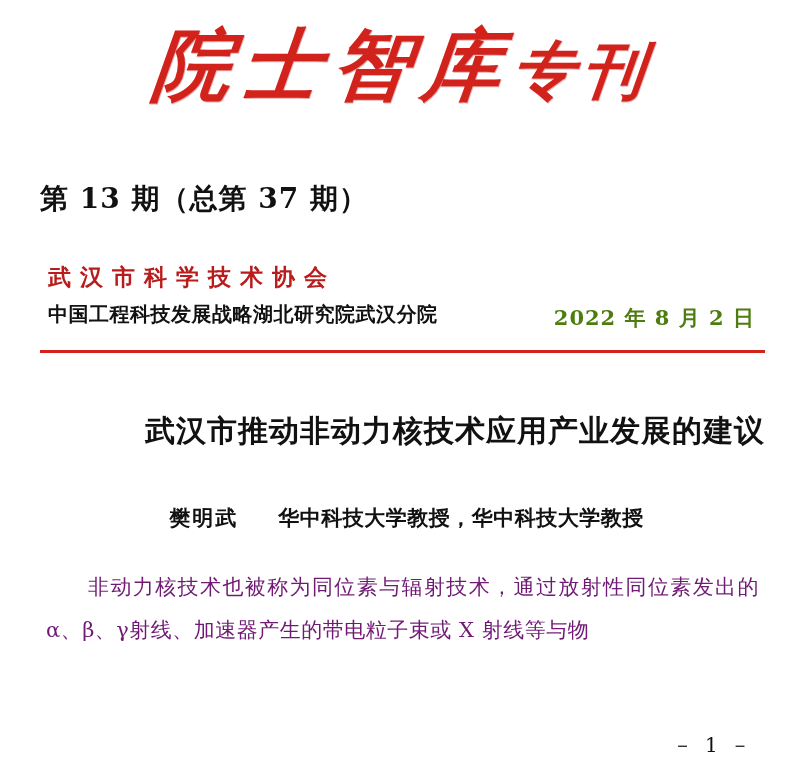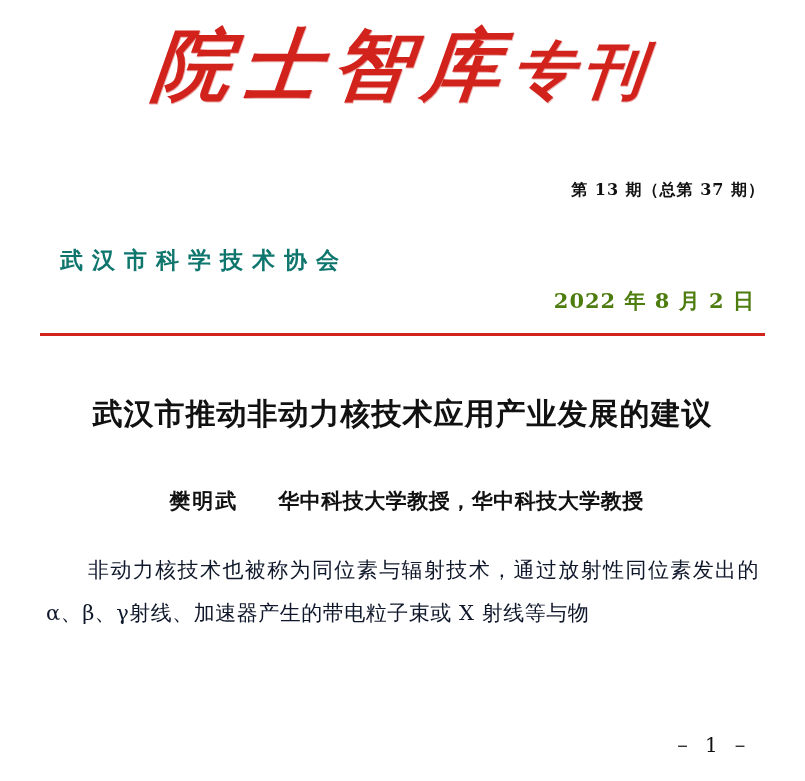--- a/index.html
+++ b/index.html
@@ -41,42 +41,42 @@
     display: inline-block;
     text-shadow: 1px 1px 0 rgba(190,20,16,0.35);
   }
   .masthead-title .sub {
     font-size: 62px;
     letter-spacing: 8px;
   }
 
   
   .issue-line {
-    text-align: right;
+    text-align: left;
     margin-top: 36px;
     font-family: "DejaVu Serif", serif;
     font-weight: bold;
-    font-size: 16px;
+    font-size: 28px;
     letter-spacing: 1px;
     color: #111;
   }
 
   
   .publisher {
     margin-top: 44px;
     position: relative;
     height: 74px;
   }
   .publisher-org {
     font-family: Liberation Mono, monospace;
     font-weight: bold;
     font-size: 23px;
     letter-spacing: 9px;
-    color: #0f766e;
-    margin-left: 20px;
+    color: #b91c1c;
+    margin-left: 8px;
   }
   .publisher-sub {
     font-family: "DejaVu Serif", serif;
     font-weight: bold;
     font-size: 20px;
     letter-spacing: 0.5px;
     color: #111;
     margin-top: 8px;
     margin-left: 8px;
   }
@@ -96,21 +96,21 @@
     height: 3px;
     background: #d2221c;
     border: 0;
   }
 
   
   .article {
     margin-top: 58px;
   }
   .article-title {
-    text-align: center;
+    text-align: right;
     font-family: "DejaVu Serif", serif;
     font-weight: bold;
     font-size: 30px;
     letter-spacing: 1px;
     color: #111;
   }
   .byline {
     margin-top: 52px;
     text-align: center;
     font-family: "DejaVu Serif", serif;
@@ -125,21 +125,21 @@
   }
   .byline .affil {
     letter-spacing: 0.5px;
   }
 
   .body-text {
     margin-top: 34px;
     font-family: "DejaVu Serif", serif;
     font-size: 21px;
     line-height: 2.05;
-    color: #0f172a;
+    color: #701a75;
     text-align: justify;
     text-justify: inter-ideograph;
     letter-spacing: 0.5px;
     padding: 0 6px;
   }
   .body-text .indent {
     text-indent: 2em;
     display: block;
   }
 
@@ -160,20 +160,21 @@
 <div class="page">
 
   <div class="masthead">
     <div class="masthead-title"><span>院士智库</span><span class="sub">专刊</span></div>
   </div>
 
   <div class="issue-line">第 13 期（总第 37 期）</div>
 
   <div class="publisher">
     <div class="publisher-org">武汉市科学技术协会</div>
+    <div class="publisher-sub">中国工程科技发展战略湖北研究院武汉分院</div>
     <div class="publish-date">2022 年 8 月 2 日</div>
   </div>
 
   <hr class="rule">
 
   <div class="article">
     <div class="article-title">武汉市推动非动力核技术应用产业发展的建议</div>
 
     <div class="byline">
       <span class="author">樊明武</span><span class="affil">华中科技大学教授，华中科技大学教授</span>

